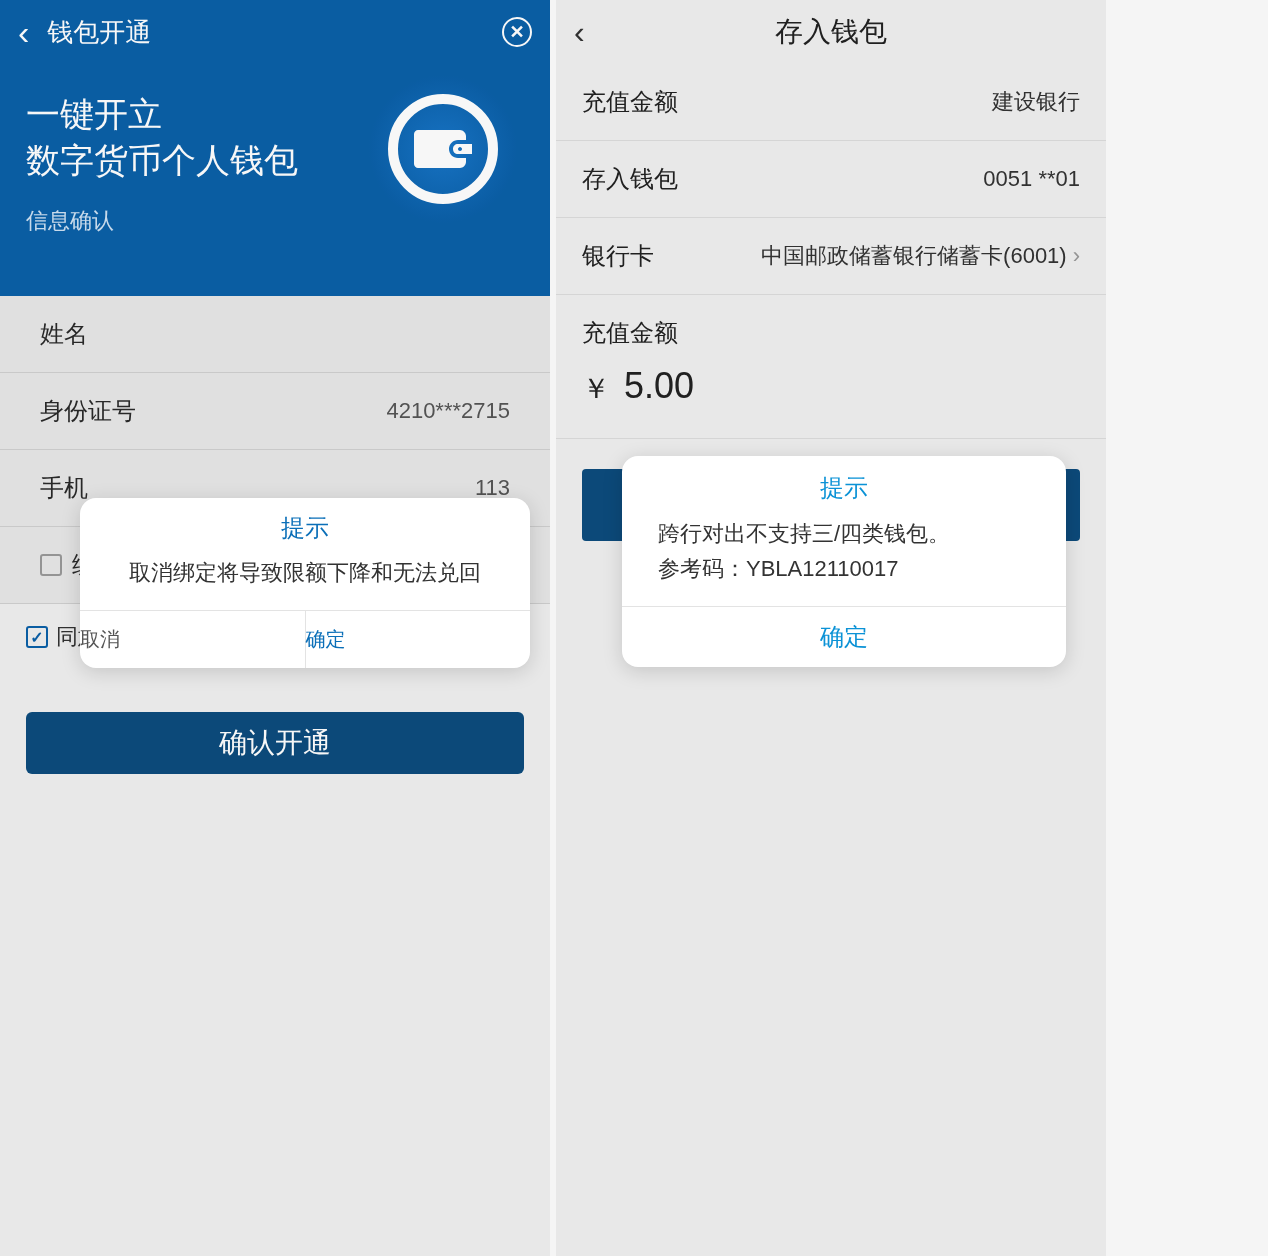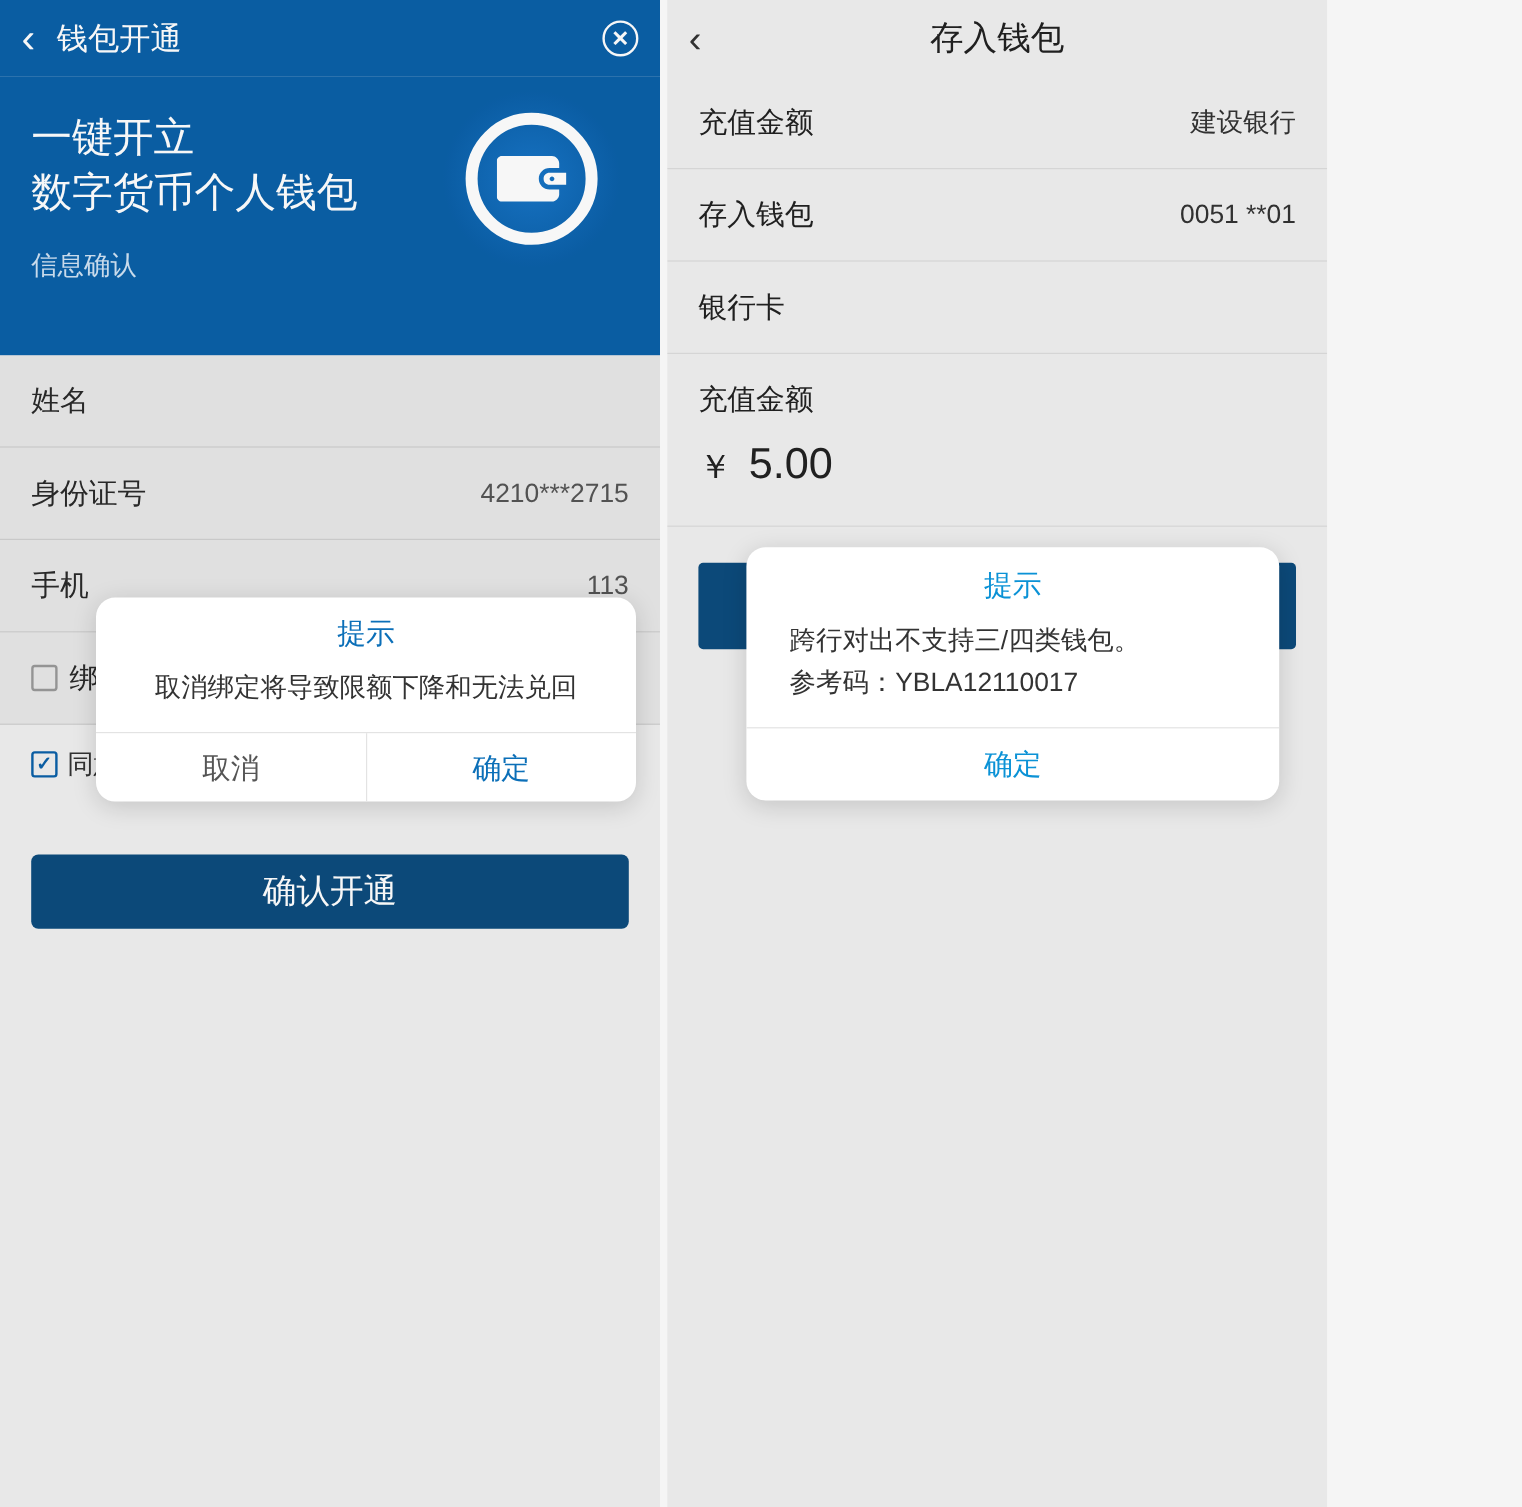--- a/index.html
+++ b/index.html
@@ -60,21 +60,21 @@
   }
   .wallet-badge svg { fill: #fff; }
 
   .form-card {
     background: #e8e8e8;
     margin: 0;
     padding: 0;
   }
   .form-row {
     display: flex; align-items: center; justify-content: space-between;
-    padding: 22px 26px;
+    padding: 22px 40px;
     font-size: 24px;
     border-bottom: 1px solid #d0d0d0;
     color: #2a2a2a;
   }
   .form-row .value { color: #555; font-size: 22px; }
   .chev { color: #999; font-size: 22px; margin-left: 6px; }
 
   .agree-row {
     display: flex; align-items: center; gap: 8px;
     padding: 18px 26px 0 26px;
@@ -110,22 +110,22 @@
   .modal-left .m-title {
     text-align: center; color: #0b6fb8; font-size: 24px; padding: 14px 0 6px;
   }
   .modal-left .m-body {
     text-align: center; color: #333; font-size: 22px; padding: 8px 20px 22px;
   }
   .modal-left .m-btns {
     display: flex; border-top: 1px solid #e3e3e3; height: 58px;
   }
   .modal-left .m-btn {
-    flex: 1; display: flex; align-items: center; justify-content: center;
-    font-size: 24px;
+    flex: 1; display: flex; align-items: center; justify-content: flex-start;
+    font-size: 20px;
   }
   .modal-left .m-btn.cancel { color: #555; border-right: 1px solid #e3e3e3; }
   .modal-left .m-btn.ok { color: #0b6fb8; }
 
   
   .right-header {
     height: 64px;
     display: flex; align-items: center; justify-content: center;
     font-size: 28px; color: #222;
     position: relative;
@@ -271,20 +271,24 @@
     <div class="r-row">
       <span>充值金额</span>
       <span class="value">建设银行</span>
     </div>
     <div class="r-row">
       <span>存入钱包</span>
       <span class="value">0051 **01</span>
     </div>
     <div class="r-row">
       <span>银行卡</span>
+      <span class="value">
+        <span>中国邮政储蓄银行储蓄卡(6001)</span>
+        <span class="chev">›</span>
+      </span>
     </div>
   </div>
 
   <div class="r-section-label">充值金额</div>
   <div class="amount">
     <span class="sym">￥</span>
     <span>5.00</span>
   </div>
 
   <div class="right-action"></div>

